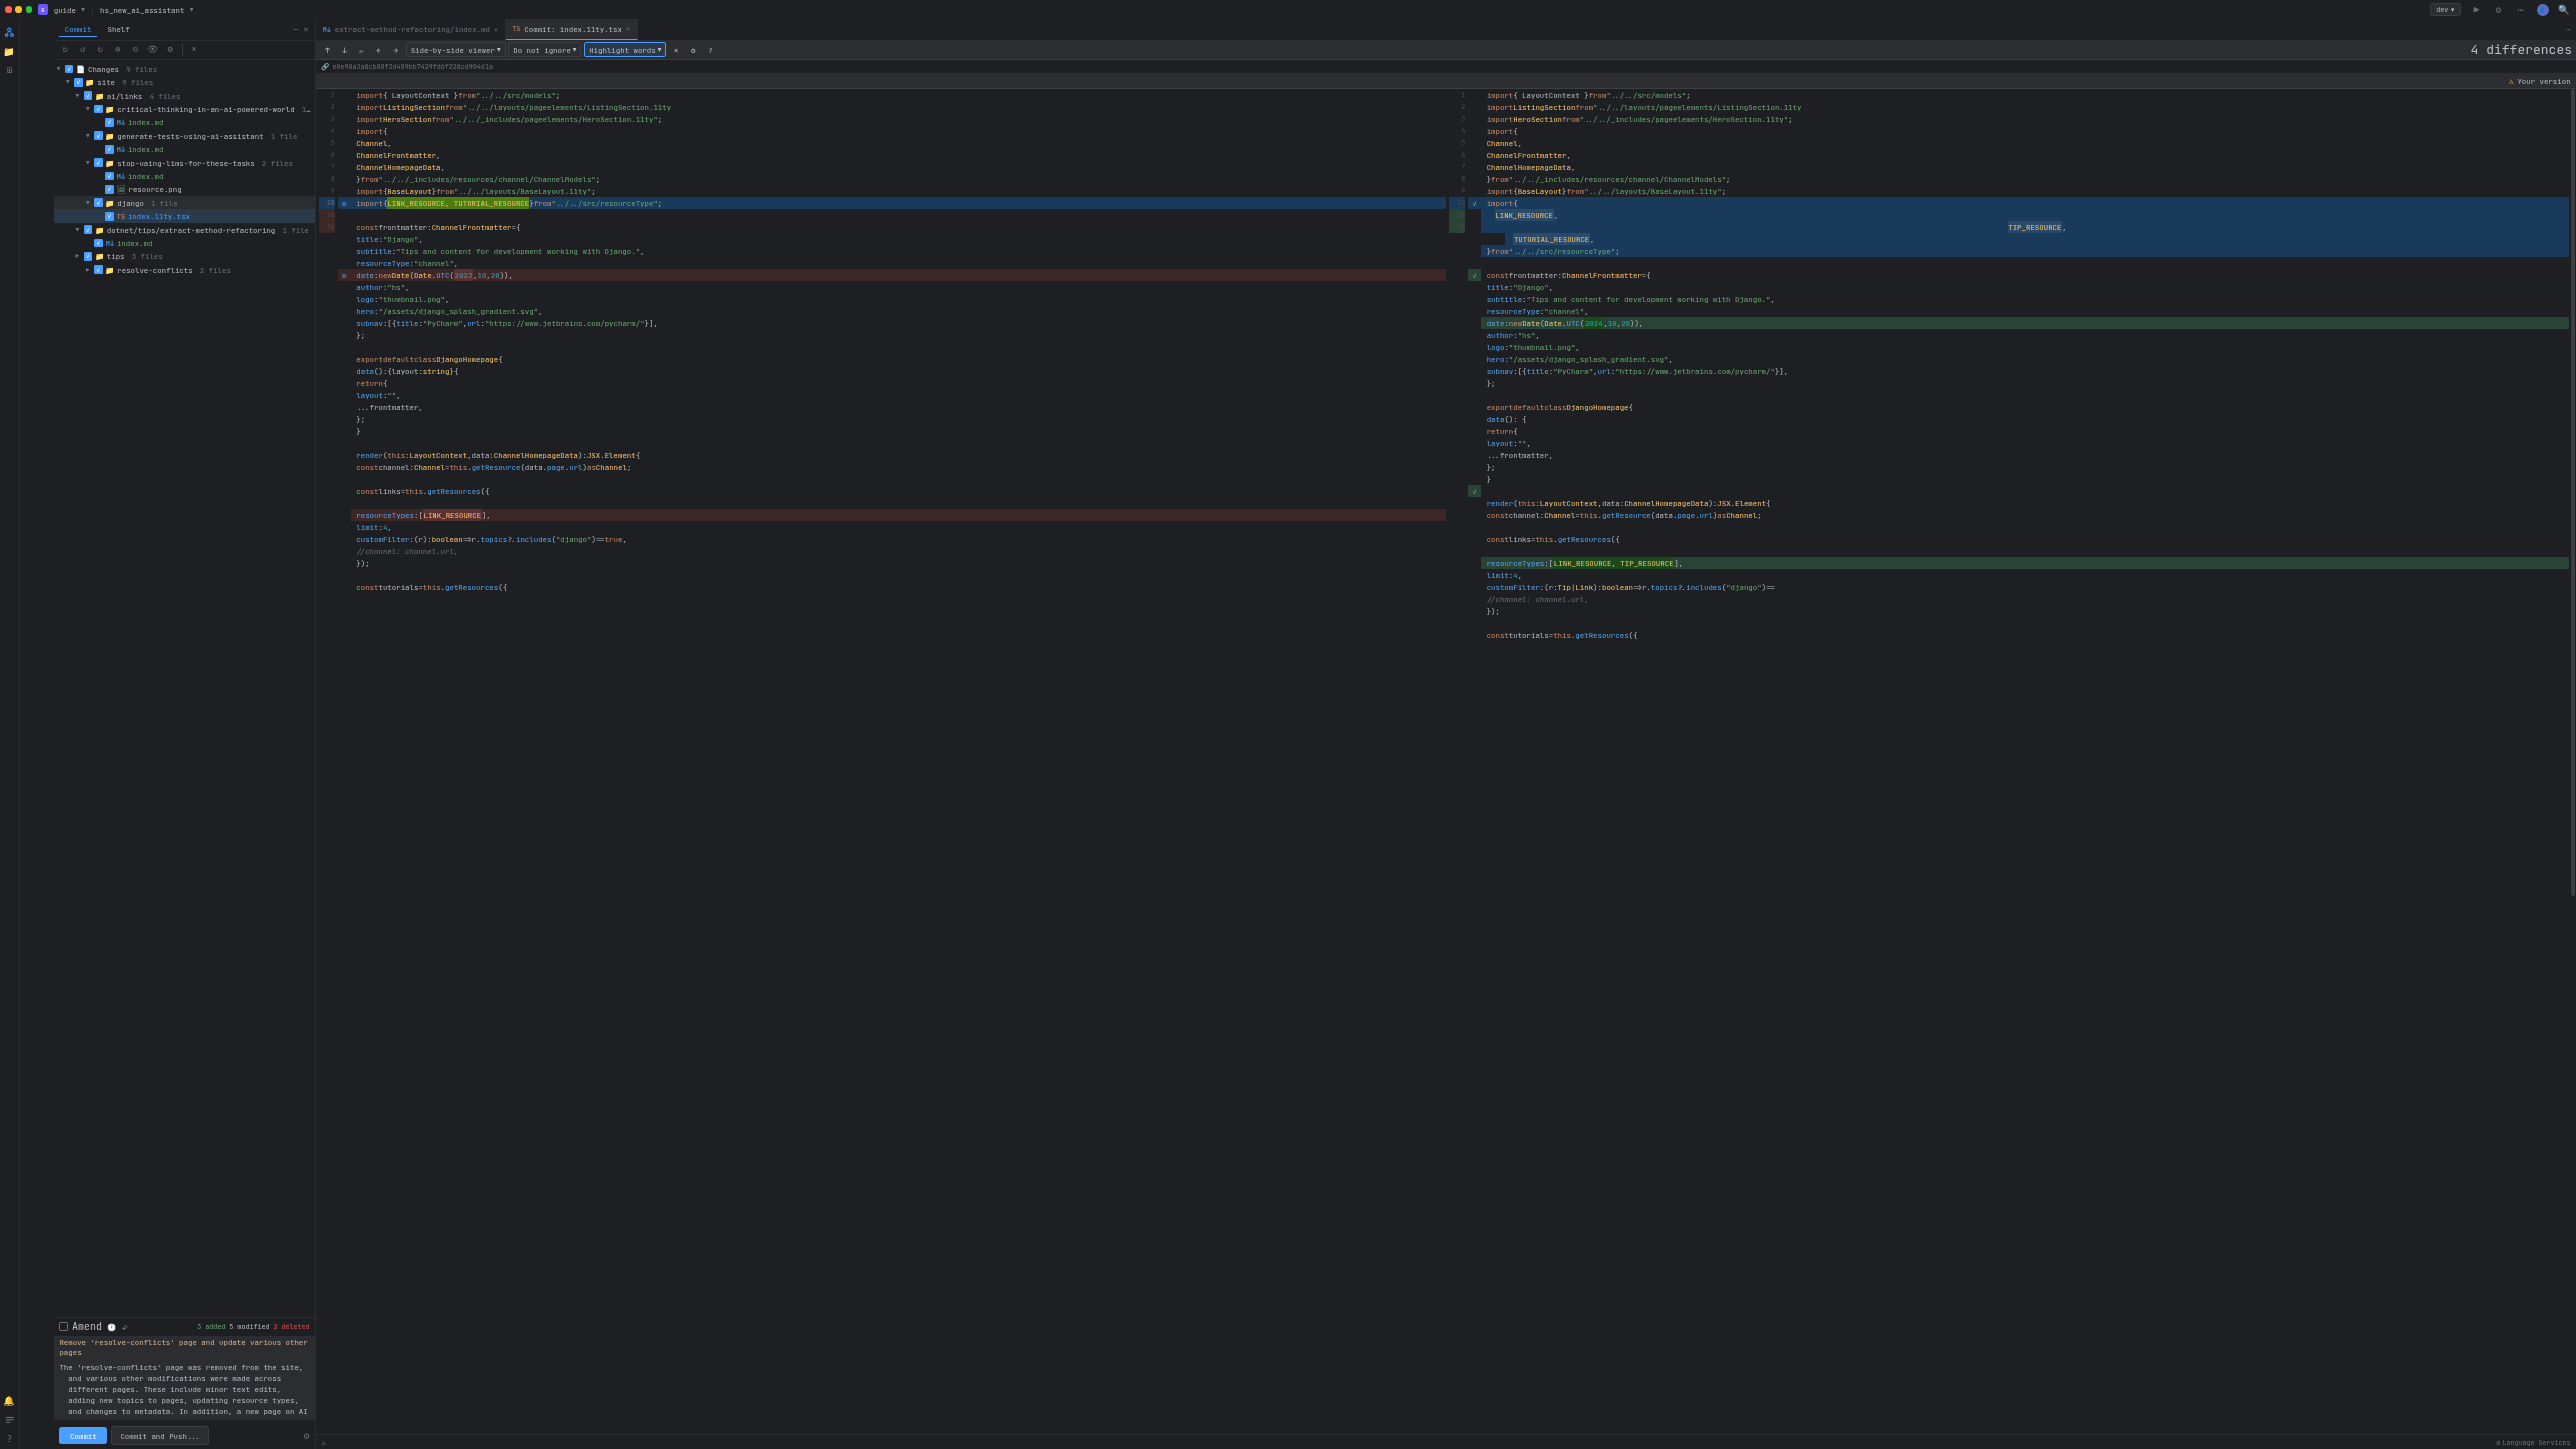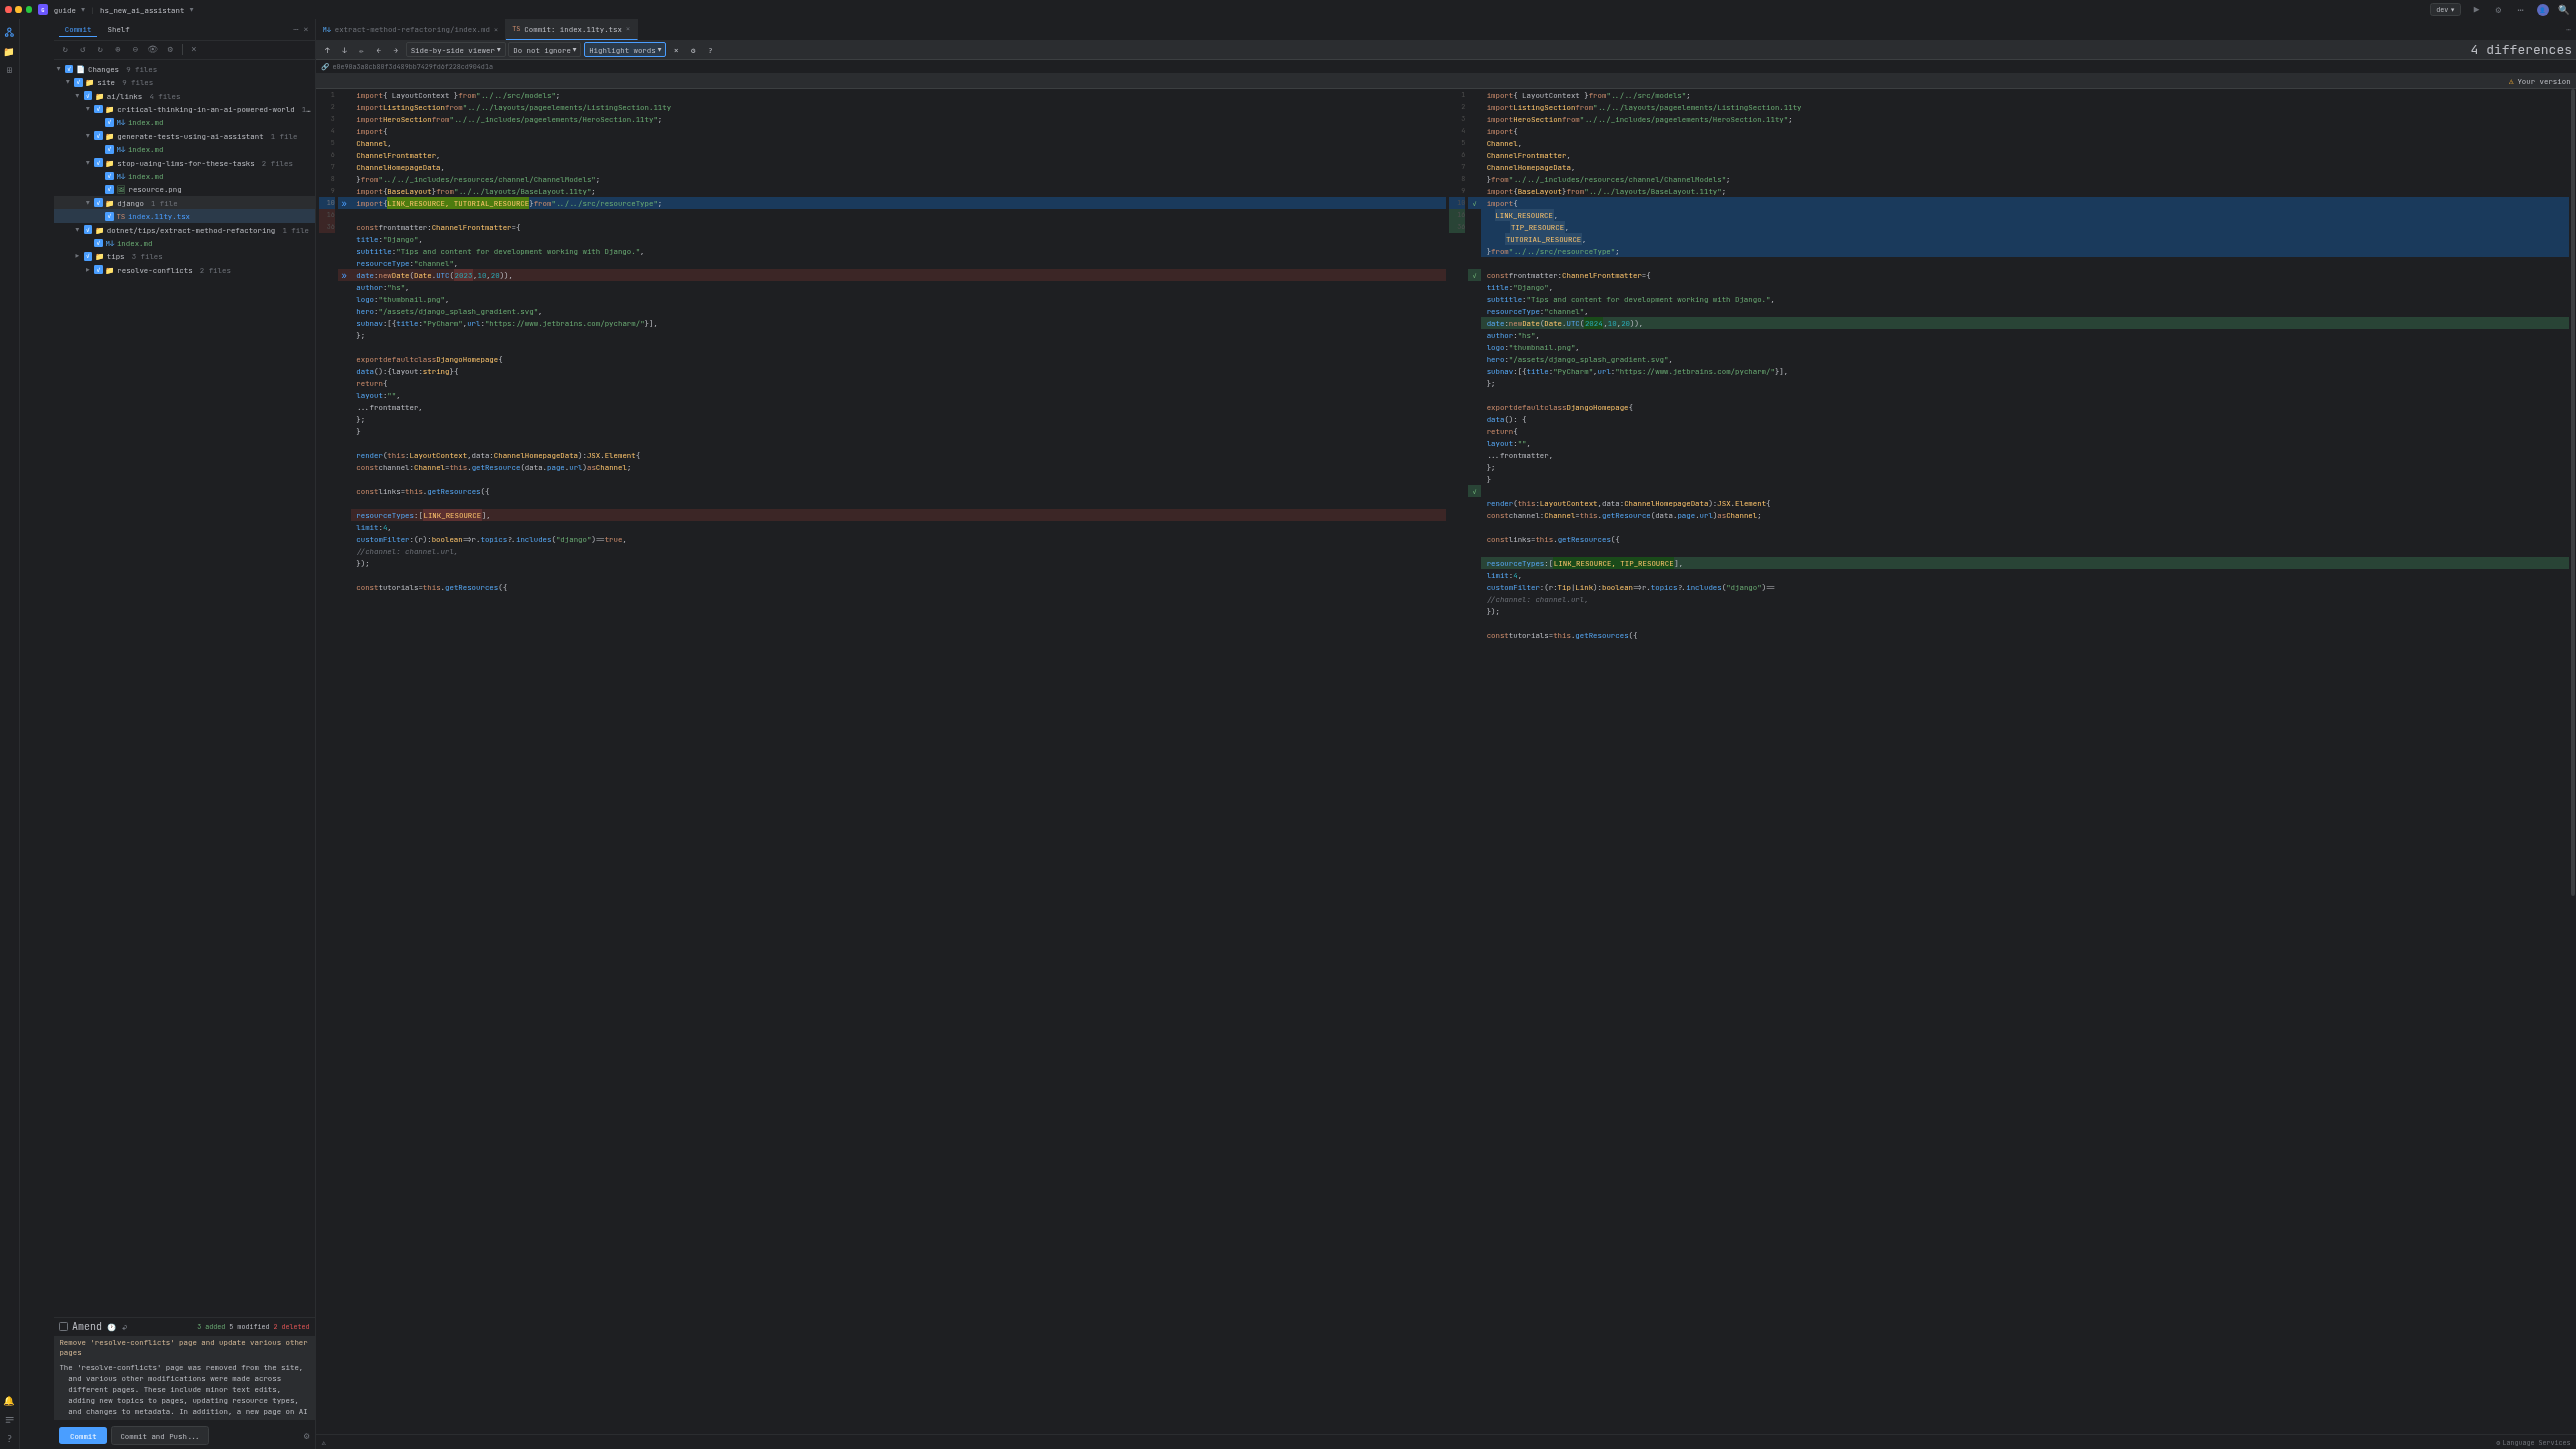--- a/index.html
+++ b/index.html
@@ -1011,22 +1011,22 @@
             <div class="code-line"><span class="kw">import</span> <span class="cls">ListingSection</span> <span class="kw">from</span> <span class="str">"../../layouts/pageelements/ListingSection.11ty</span></div>
             <div class="code-line"><span class="kw">import</span> <span class="cls">HeroSection</span> <span class="kw">from</span> <span class="str">"../../_includes/pageelements/HeroSection.11ty"</span><span class="punct">;</span></div>
             <div class="code-line"><span class="kw">import</span> <span class="punct">{</span></div>
             <div class="code-line">  <span class="cls">Channel</span><span class="punct">,</span></div>
             <div class="code-line">  <span class="cls">ChannelFrontmatter</span><span class="punct">,</span></div>
             <div class="code-line">  <span class="cls">ChannelHomepageData</span><span class="punct">,</span></div>
             <div class="code-line"><span class="punct">}</span> <span class="kw">from</span> <span class="str">"../../_includes/resources/channel/ChannelModels"</span><span class="punct">;</span></div>
             <div class="code-line"><span class="kw">import</span> <span class="punct">{</span> <span class="cls">BaseLayout</span> <span class="punct">}</span> <span class="kw">from</span> <span class="str">"../../layouts/BaseLayout.11ty"</span><span class="punct">;</span></div>
             <div class="code-line" style="background:#1a3a5c;"><span class="kw">import</span> <span class="punct">{</span></div>
             <div class="code-line" style="background:#1a3a5c;padding-left:13.4px;"><span class="cls" style="background:#2a4a6a;padding:0 0.7px;">LINK_RESOURCE</span><span class="punct">,</span></div>
-            <div class="code-line" style="background:#1a3a5c;padding-left:29px;"><span class="cls" style="background:#2a4a6a;padding:0 0.7px;">TIP_RESOURCE</span><span class="punct">,</span></div>
-            <div class="code-line" style="background:#1a3a5c;padding-left:24px;"><span class="cls" style="background:#2a4a6a;padding:0 0.7px;">TUTORIAL_RESOURCE</span><span class="punct">,</span></div>
+            <div class="code-line" style="background:#1a3a5c;padding-left:29px;justify-content:center;"><span class="cls" style="background:#2a4a6a;padding:0 0.7px;">TIP_RESOURCE</span><span class="punct">,</span></div>
+            <div class="code-line" style="background:#1a3a5c;padding-left:8px;margin-left:24px;"><span class="cls" style="background:#2a4a6a;padding:0 0.7px;">TUTORIAL_RESOURCE</span><span class="punct">,</span></div>
             <div class="code-line" style="background:#1a3a5c;"><span class="punct">}</span> <span class="kw">from</span> <span class="str">"../../src/resourceType"</span><span class="punct">;</span></div>
             <div class="code-line"></div>
             <div class="code-line"><span class="kw">const</span> <span class="var">frontmatter</span><span class="punct">:</span> <span class="cls">ChannelFrontmatter</span> <span class="punct">=</span> <span class="punct">{</span></div>
             <div class="code-line">  <span class="prop">title</span><span class="punct">:</span> <span class="str">"Django"</span><span class="punct">,</span></div>
             <div class="code-line">  <span class="prop">subtitle</span><span class="punct">:</span> <span class="str">"Tips and content for development working with Django."</span><span class="punct">,</span></div>
             <div class="code-line">  <span class="prop">resourceType</span><span class="punct">:</span> <span class="str">"channel"</span><span class="punct">,</span></div>
             <div class="code-line" style="background:#294436;">  <span class="prop">date</span><span class="punct">:</span> <span class="kw">new</span> <span class="cls">Date</span><span class="punct">(</span><span class="cls">Date</span><span class="punct">.</span><span class="fn">UTC</span><span class="punct">(</span><span class="num" style="background:#1a4a1a;padding:0 0.7px;">2024</span><span class="punct">,</span> <span class="num">10</span><span class="punct">,</span> <span class="num">20</span><span class="punct">)),</span></div>
             <div class="code-line">  <span class="prop">author</span><span class="punct">:</span> <span class="str">"hs"</span><span class="punct">,</span></div>
             <div class="code-line">  <span class="prop">logo</span><span class="punct">:</span> <span class="str">"thumbnail.png"</span><span class="punct">,</span></div>
             <div class="code-line">  <span class="prop">hero</span><span class="punct">:</span> <span class="str">"/assets/django_splash_gradient.svg"</span><span class="punct">,</span></div>

